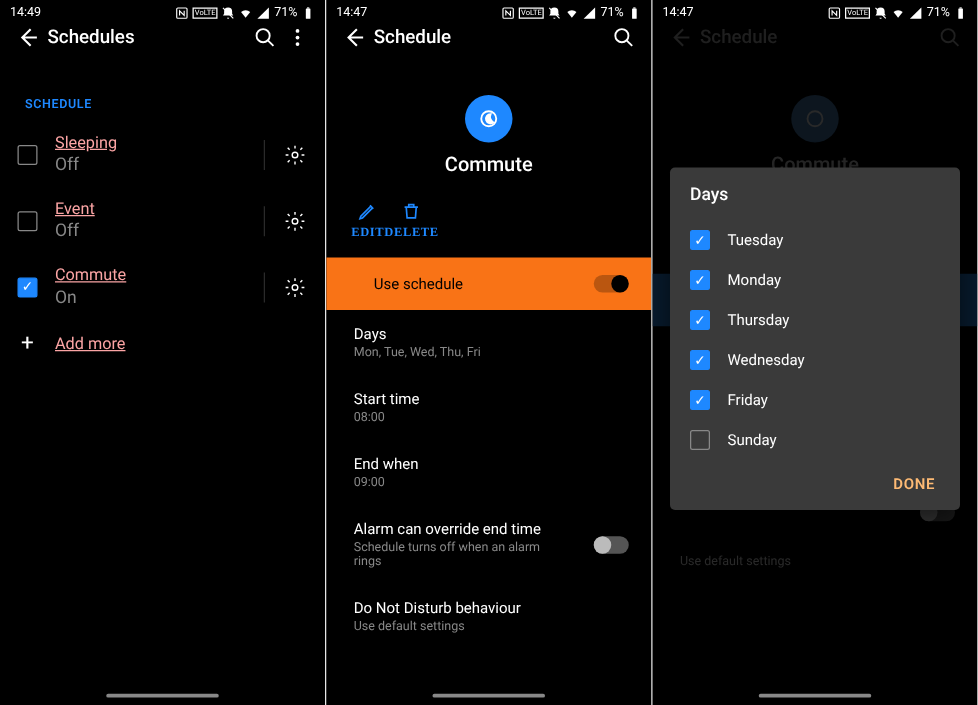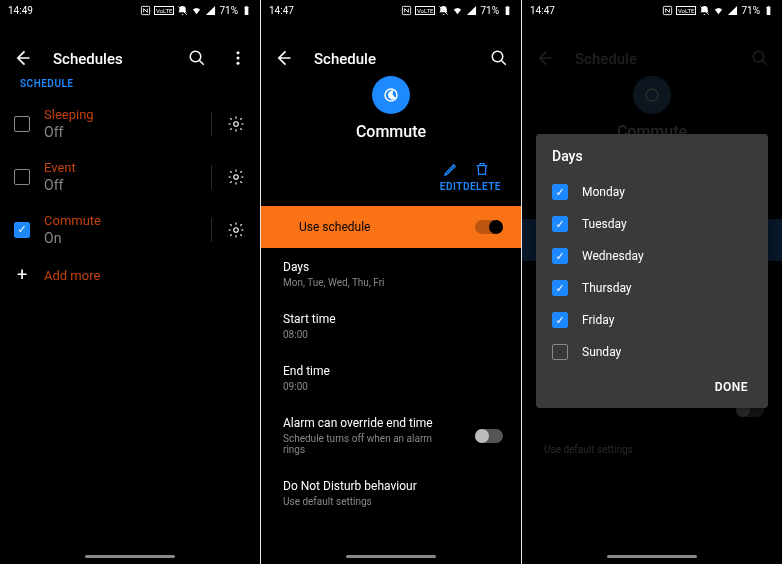--- a/index.html
+++ b/index.html
@@ -29,23 +29,23 @@
     padding: 0 8px;
     font-size: 10px;
     justify-content: space-between;
   }
   .status-right { display: flex; align-items: center; gap: 3px; }
   .status-right svg, .status-right .iconbox { width: 11px; height: 11px; }
 
   .topbar {
     height: 48px;
     display: flex;
-    align-items: flex-end;
+    align-items: flex-start;
     padding: 0 12px;
-    gap: 21px;
+    gap: 6px;
   }
   .topbar .title { font-size: 15px; font-weight: 500; flex: 1; }
   .topbar .dimmed { color: #666; }
   .icon-btn { width: 20px; height: 20px; display:flex; align-items:center; justify-content:center; cursor:pointer; }
 
   .section-label {
     color: #1e88ff;
     font-size: 10px;
     font-weight: 600;
     letter-spacing: 0.5px;
@@ -60,39 +60,40 @@
   }
   .checkbox {
     width: 16px; height: 16px;
     border: 1.5px solid #888; border-radius: 2px;
     display:flex; align-items:center; justify-content:center;
     flex-shrink:0;
   }
   .checkbox.checked { background:#1e88ff; border-color:#1e88ff; }
   .checkbox.checked::after { content:"✓"; color:#fff; font-size:11px; line-height:1; }
   .row-main { flex:1; }
-  .row-title { font-size: 13px; color:#c2410c; }
+  .row-title { font-size: 13px; color:#fca5a5;text-decoration:underline; }
   .row-sub { font-size: 14px; color:#888; margin-top:2px; }
   .divider-vert {
     width: 1px; height: 24px; background:#2a2a2a;
   }
 
   .scr2-header {
     display:flex; flex-direction:column; align-items:center;
     padding-top: 8px; padding-bottom: 8px;
   }
   .circle-icon {
     width: 38px; height: 38px; border-radius: 50%;
     background:#1e88ff; display:flex; align-items:center; justify-content:center;
     margin-bottom: 8px;
   }
   .scr2-title { font-size: 16px; font-weight:500; }
   .action-row {
-    display:flex; justify-content:flex-end;
+    display:flex; justify-content:flex-start;
     padding: 12px 20px 14px;
+    font-family: Liberation Serif, serif;
   }
   .action {
     display:flex; flex-direction:column; align-items:center; gap:4px;
     color:#1e88ff; font-size:10px; font-weight:600; letter-spacing:0.5px;
   }
   .action svg { width:16px; height:16px; }
 
   .use-schedule {
     background:#f97316;
     display:flex; align-items:center;
@@ -132,21 +133,21 @@
   .dialog-title { font-size:14px; font-weight:500; margin-bottom:12px; }
   .day-row {
     display:flex; align-items:center; gap:14px;
     padding: 8px 0;
     font-size:12px;
   }
   .dialog-actions {
     display:flex; justify-content:flex-end; padding-top:6px;
   }
   .done-btn {
-    color:#ffffff; font-size:12px; font-weight:600; letter-spacing:0.5px;
+    color:#fdba74; font-size:12px; font-weight:600; letter-spacing:0.5px;
     padding:6px 4px; cursor:pointer;
   }
 
   .homebar {
     position:absolute; bottom:6px; left:50%; transform:translateX(-50%);
     width: 90px; height:3px; background:#888; border-radius:2px;
   }
 
   .plus { font-size:18px; line-height:1; width:16px; text-align:center; }
 </style>
@@ -333,21 +334,21 @@
 
   <div class="setting">
     <div class="t">Days</div>
     <div class="s">Mon, Tue, Wed, Thu, Fri</div>
   </div>
   <div class="setting">
     <div class="t">Start time</div>
     <div class="s">08:00</div>
   </div>
   <div class="setting">
-    <div class="t">End time</div>
+    <div class="t">End when</div>
     <div class="s">09:00</div>
   </div>
   <div class="setting-row">
     <div class="setting">
       <div class="t">Alarm can override end time</div>
       <div class="s">Schedule turns off when an alarm rings</div>
     </div>
     <div class="toggle off" style="margin-right:18px"></div>
   </div>
   <div class="setting">
@@ -422,36 +423,36 @@
     </div>
     <div class="setting">
       <div class="s">Use default settings</div>
     </div>
   </div>
 
   <div class="dialog">
     <div class="dialog-title">Days</div>
     <div class="day-row">
       <div class="checkbox checked"></div>
+      <span>Tuesday</span>
+    </div>
+    <div class="day-row">
+      <div class="checkbox checked"></div>
       <span>Monday</span>
     </div>
     <div class="day-row">
       <div class="checkbox checked"></div>
-      <span>Tuesday</span>
+      <span>Thursday</span>
     </div>
     <div class="day-row">
       <div class="checkbox checked"></div>
       <span>Wednesday</span>
     </div>
     <div class="day-row">
       <div class="checkbox checked"></div>
-      <span>Thursday</span>
-    </div>
-    <div class="day-row">
-      <div class="checkbox checked"></div>
       <span>Friday</span>
     </div>
     <div class="day-row">
       <div class="checkbox"></div>
       <span>Sunday</span>
     </div>
     <div class="dialog-actions">
       <div class="done-btn">DONE</div>
     </div>
   </div>

